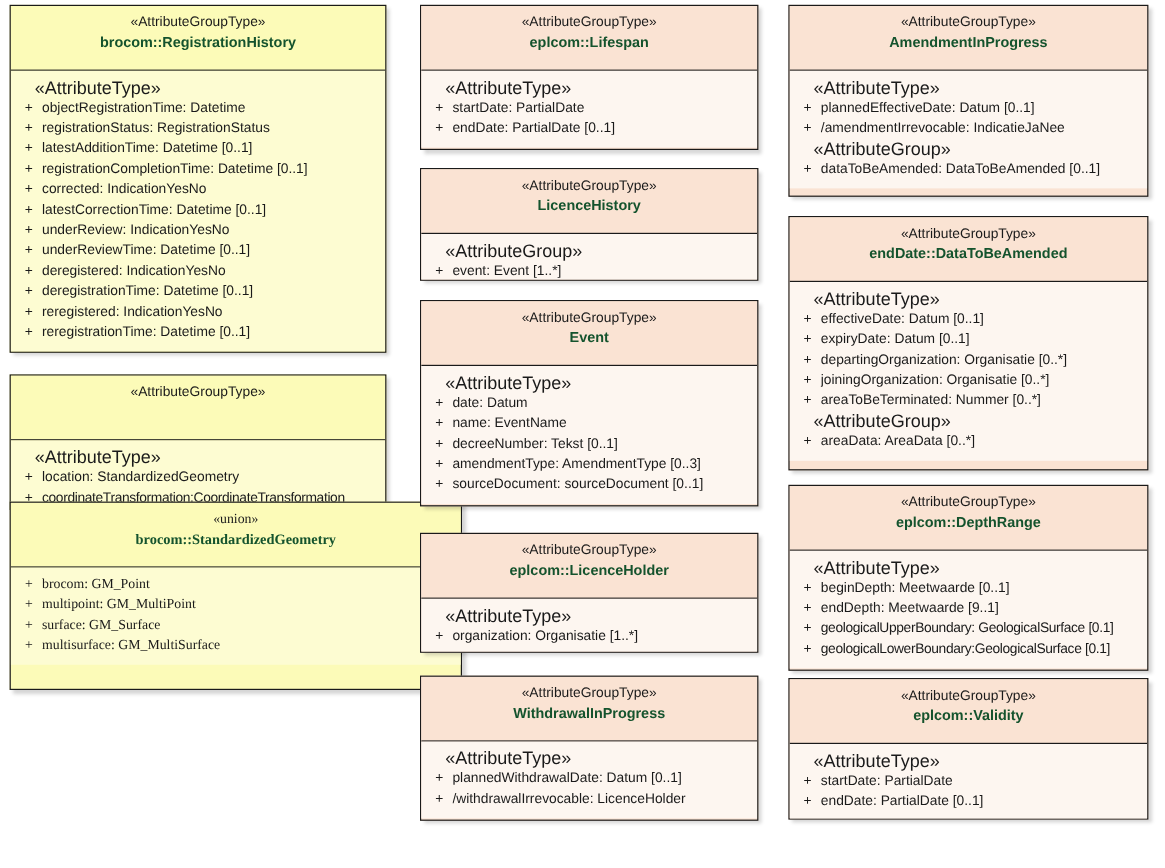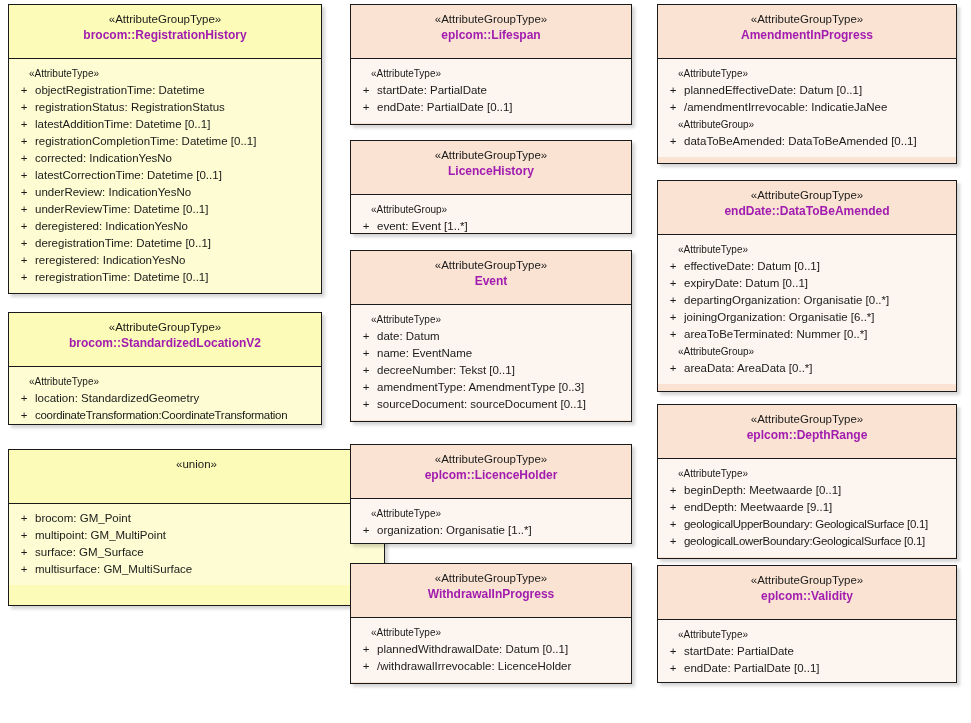--- a/index.html
+++ b/index.html
@@ -43,30 +43,30 @@
   }
   .stereo {
     font-size: 11.5px;
     color: #1a1a1a;
     line-height: 15px;
     white-space: nowrap;
   }
   .cname {
     font-size: 12px;
     font-weight: bold;
-    color: #a21caf;
+    color: #14532d;
     line-height: 16px;
     white-space: nowrap;
   }
   .body {
     box-sizing: border-box;
     padding: 6px 4px 7px 4px;
   }
   .group-label {
-    font-size: 10px;
+    font-size: 15px;
     color: #1a1a1a;
     line-height: 17px;
     padding-left: 16px;
     white-space: nowrap;
   }
   .attr-row {
     display: flex;
     line-height: 17px;
     font-size: 11.5px;
     color: #1a1a1a;
@@ -141,37 +141,37 @@
         </div>
         <div class="attr-row">
           <span class="vis">+</span>
           <span class="attr-text">reregistrationTime: Datetime [0..1]</span>
         </div>
       </div>
     </div>
     <div class="uml-class yellow" style="left: 8px; top: 312px; width: 314px; height: 113px;">
       <div class="hdr" style="height: 54px;">
         <div class="stereo">«AttributeGroupType»</div>
-        <div class="cname">brocom::StandardizedLocationV2</div>
       </div>
       <div class="body">
         <div class="group-label">«AttributeType»</div>
         <div class="attr-row">
           <span class="vis">+</span>
           <span class="attr-text">location: StandardizedGeometry</span>
         </div>
         <div class="attr-row tight">
           <span class="vis">+</span>
           <span class="attr-text">coordinateTransformation:CoordinateTransformation</span>
         </div>
       </div>
     </div>
-    <div class="uml-class yellow" style="left: 8px; top: 449px; width: 377px; height: 157px;">
+    <div class="uml-class yellow" style="left: 8px; top: 418px; width: 377px; height: 157px; font-family: Liberation Serif, serif;">
       <div class="hdr" style="height: 54px;">
         <div class="stereo">«union»</div>
+        <div class="cname">brocom::StandardizedGeometry</div>
       </div>
       <div class="body">
         <div class="attr-row">
           <span class="vis">+</span>
           <span class="attr-text">brocom: GM_Point</span>
         </div>
         <div class="attr-row">
           <span class="vis">+</span>
           <span class="attr-text">multipoint: GM_MultiPoint</span>
         </div>
@@ -310,21 +310,21 @@
         <div class="attr-row">
           <span class="vis">+</span>
           <span class="attr-text">expiryDate: Datum [0..1]</span>
         </div>
         <div class="attr-row">
           <span class="vis">+</span>
           <span class="attr-text">departingOrganization: Organisatie [0..*]</span>
         </div>
         <div class="attr-row">
           <span class="vis">+</span>
-          <span class="attr-text">joiningOrganization: Organisatie [6..*]</span>
+          <span class="attr-text">joiningOrganization: Organisatie [0..*]</span>
         </div>
         <div class="attr-row">
           <span class="vis">+</span>
           <span class="attr-text">areaToBeTerminated: Nummer [0..*]</span>
         </div>
         <div class="group-label">«AttributeGroup»</div>
         <div class="attr-row">
           <span class="vis">+</span>
           <span class="attr-text">areaData: AreaData [0..*]</span>
         </div>

